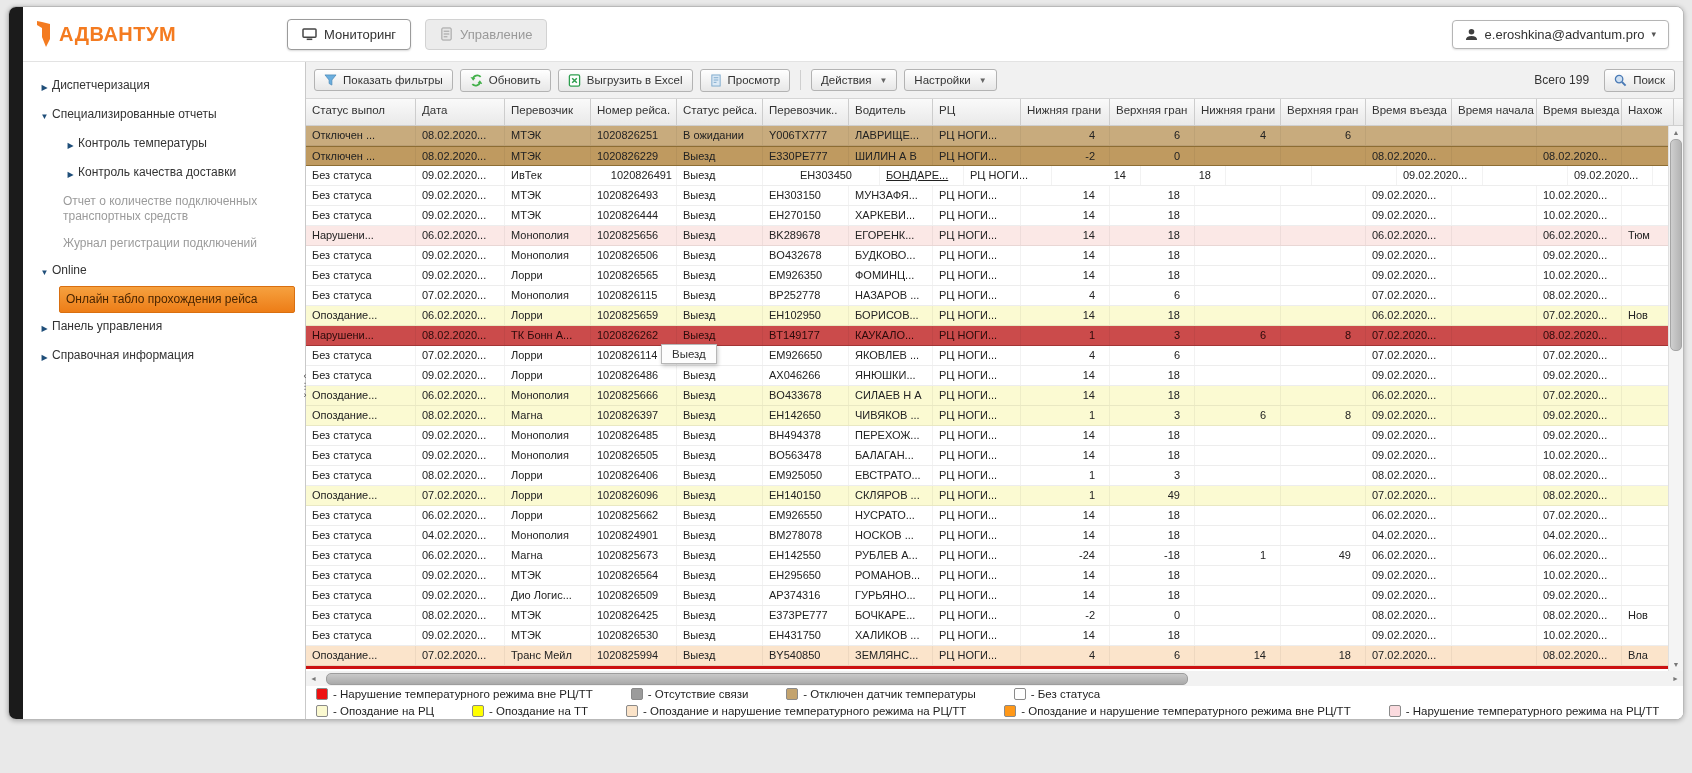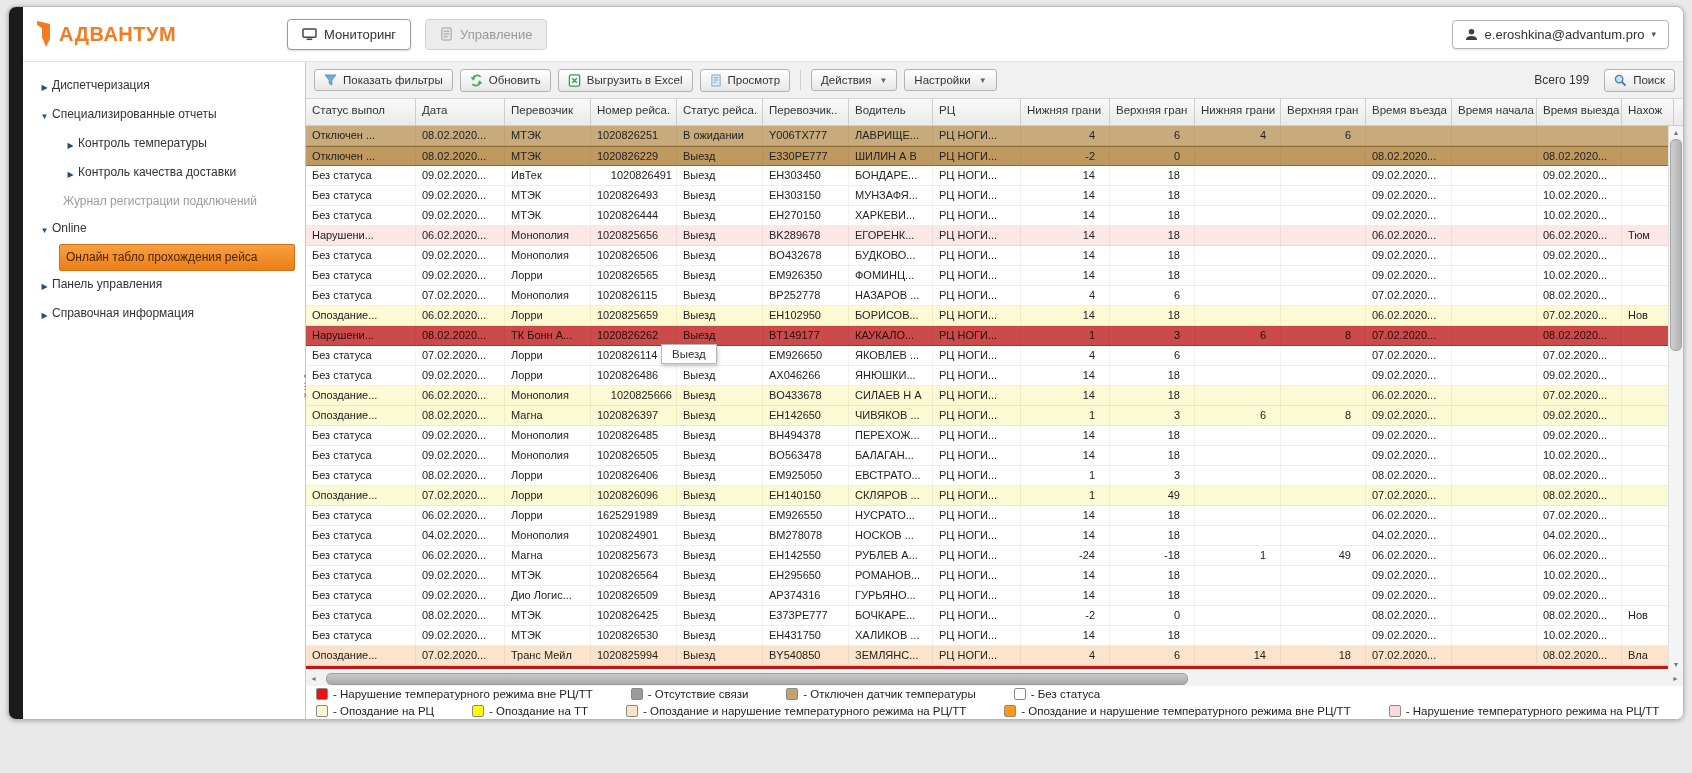--- a/index.html
+++ b/index.html
@@ -140,20 +140,23 @@
               <span class="tree-arrow">▼</span>
               <span class="lbl">Специализированные отчеты</span>
             </div>
             <div class="tree-item lvl1">
               <span class="tree-arrow">▶</span>
               <span class="lbl">Контроль температуры</span>
             </div>
             <div class="tree-item lvl1">
               <span class="tree-arrow">▶</span>
               <span class="lbl">Контроль качества доставки</span>
+            </div>
+            <div class="tree-item lvl1 disabled">
+              <span class="lbl">Отчет о количестве подключенных транспортных средств</span>
             </div>
             <div class="tree-item lvl1 disabled">
               <span class="lbl">Журнал регистрации подключений</span>
             </div>
             <div class="tree-item lvl0">
               <span class="tree-arrow">▼</span>
               <span class="lbl">Online</span>
             </div>
             <div class="tree-item lvl1 selected">
               <span class="lbl">Онлайн табло прохождения рейса</span>
@@ -283,22 +286,22 @@
                 <div class="gc" style="width: 85px;"></div>
                 <div class="gc" style="width: 85px;">08.02.2020...</div>
                 <div class="gc" style="width: 52px;"></div>
               </div>
               <div class="gr" style="background: rgb(255, 255, 255);">
                 <div class="gc" style="width: 110px;">Без статуса</div>
                 <div class="gc" style="width: 89px;">09.02.2020...</div>
                 <div class="gc" style="width: 86px;">ИвТек</div>
                 <div class="gc" style="width: 86px; text-align: right;">1020826491</div>
                 <div class="gc" style="width: 86px;">Выезд</div>
-                <div class="gc" style="width: 86px;">EH303450</div>
-                <div class="gc" style="width: 84px;">БОНДАРЕ...</div>
+                <div class="gc" style="width: 86px; margin-left: 31px;">EH303450</div>
+                <div class="gc" style="width: 84px; text-decoration: underline;">БОНДАРЕ...</div>
                 <div class="gc" style="width: 88px;">РЦ НОГИ...</div>
                 <div class="gc r" style="width: 89px;">14</div>
                 <div class="gc r" style="width: 85px;">18</div>
                 <div class="gc r" style="width: 86px;"></div>
                 <div class="gc r" style="width: 85px;"></div>
                 <div class="gc" style="width: 86px;">09.02.2020...</div>
                 <div class="gc" style="width: 85px;"></div>
                 <div class="gc" style="width: 85px;">09.02.2020...</div>
                 <div class="gc" style="width: 52px;"></div>
               </div>
@@ -479,21 +482,21 @@
                 <div class="gc r" style="width: 85px;"></div>
                 <div class="gc" style="width: 86px;">09.02.2020...</div>
                 <div class="gc" style="width: 85px;"></div>
                 <div class="gc" style="width: 85px;">09.02.2020...</div>
                 <div class="gc" style="width: 52px;"></div>
               </div>
               <div class="gr" style="background: rgb(251, 250, 210);">
                 <div class="gc" style="width: 110px;">Опоздание...</div>
                 <div class="gc" style="width: 89px;">06.02.2020...</div>
                 <div class="gc" style="width: 86px;">Монополия</div>
-                <div class="gc" style="width: 86px; text-align: right;">1020825666</div>
+                <div class="gc" style="width: 86px;">1020825666</div>
                 <div class="gc" style="width: 86px;">Выезд</div>
                 <div class="gc" style="width: 86px;">BO433678</div>
                 <div class="gc" style="width: 84px;">СИЛАЕВ Н А</div>
                 <div class="gc" style="width: 88px;">РЦ НОГИ...</div>
                 <div class="gc r" style="width: 89px;">14</div>
                 <div class="gc r" style="width: 85px;">18</div>
                 <div class="gc r" style="width: 86px;"></div>
                 <div class="gc r" style="width: 85px;"></div>
                 <div class="gc" style="width: 86px;">06.02.2020...</div>
                 <div class="gc" style="width: 85px;"></div>
@@ -587,21 +590,21 @@
                 <div class="gc r" style="width: 85px;"></div>
                 <div class="gc" style="width: 86px;">07.02.2020...</div>
                 <div class="gc" style="width: 85px;"></div>
                 <div class="gc" style="width: 85px;">08.02.2020...</div>
                 <div class="gc" style="width: 52px;"></div>
               </div>
               <div class="gr" style="background: rgb(255, 255, 255);">
                 <div class="gc" style="width: 110px;">Без статуса</div>
                 <div class="gc" style="width: 89px;">06.02.2020...</div>
                 <div class="gc" style="width: 86px;">Лорри</div>
-                <div class="gc" style="width: 86px;">1625291989</div>
+                <div class="gc" style="width: 86px;">1020825662</div>
                 <div class="gc" style="width: 86px;">Выезд</div>
                 <div class="gc" style="width: 86px;">EM926550</div>
                 <div class="gc" style="width: 84px;">НУСРАТО...</div>
                 <div class="gc" style="width: 88px;">РЦ НОГИ...</div>
                 <div class="gc r" style="width: 89px;">14</div>
                 <div class="gc r" style="width: 85px;">18</div>
                 <div class="gc r" style="width: 86px;"></div>
                 <div class="gc r" style="width: 85px;"></div>
                 <div class="gc" style="width: 86px;">06.02.2020...</div>
                 <div class="gc" style="width: 85px;"></div>

